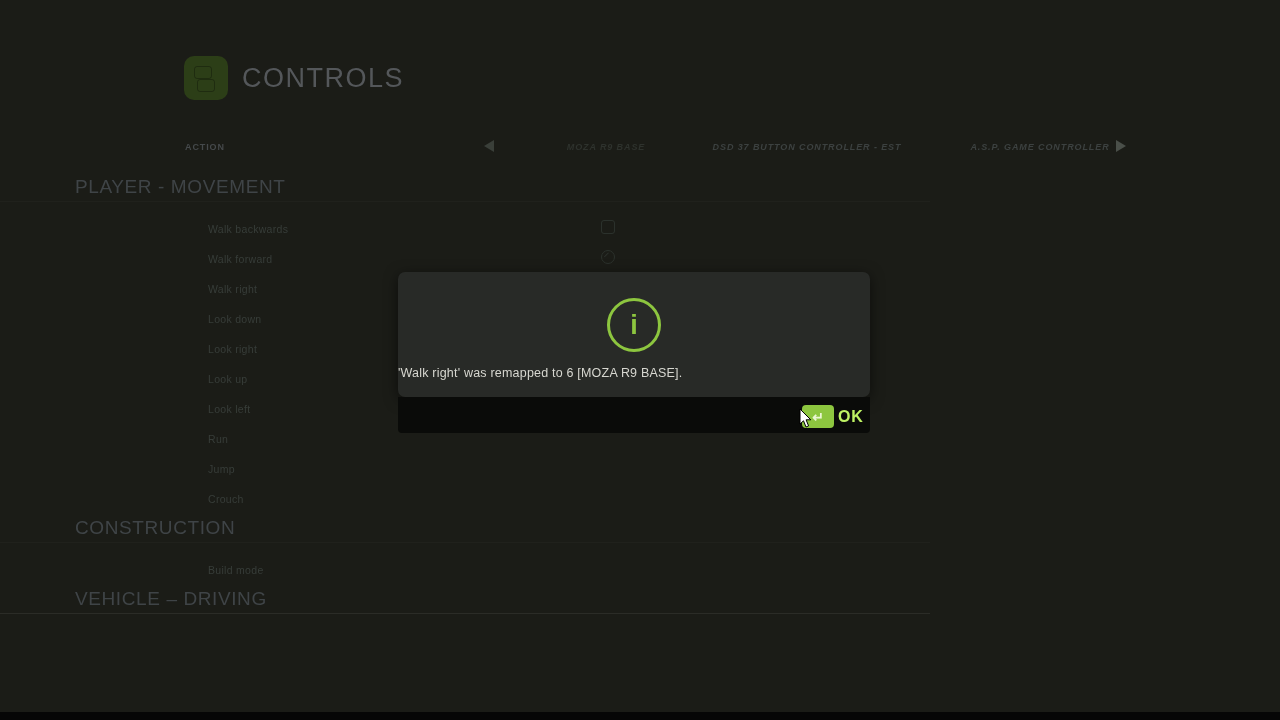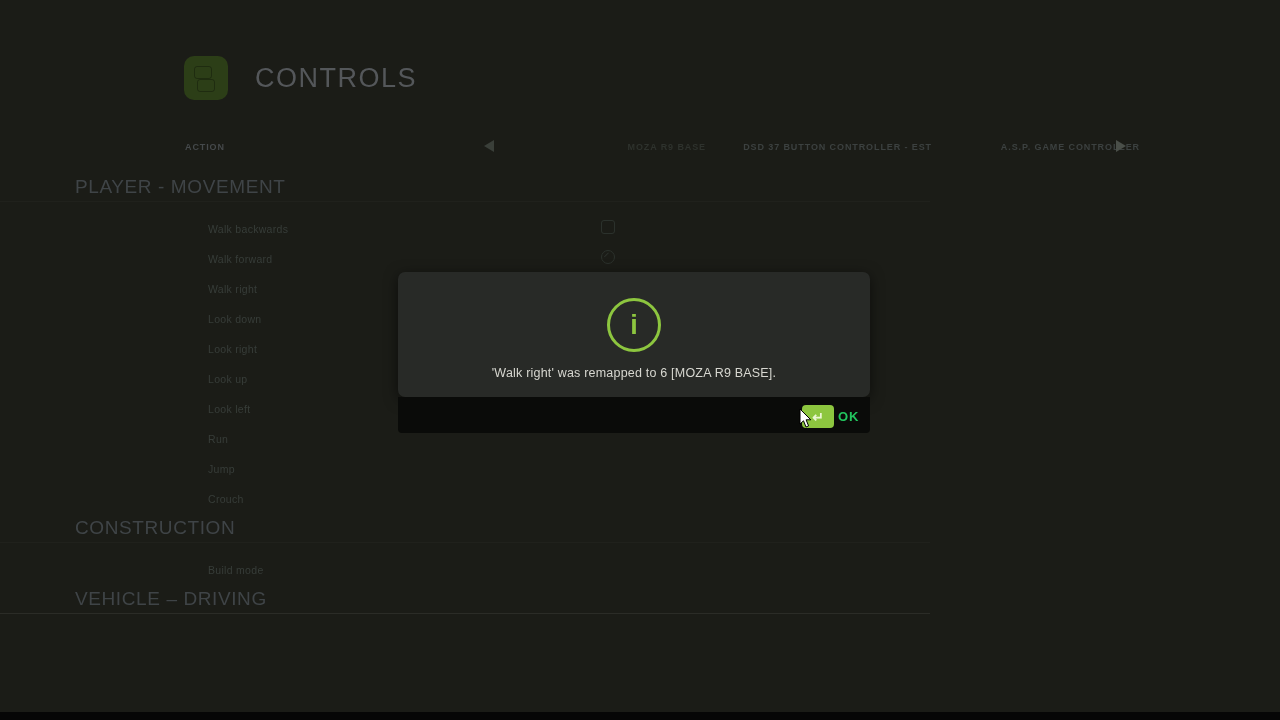--- a/index.html
+++ b/index.html
@@ -4,38 +4,38 @@
 <style>
   html,body{margin:0;padding:0;}
   body{
     width:1280px;height:720px;position:relative;overflow:hidden;
     background:#1b1c17;
     font-family:"Liberation Sans", sans-serif;
     -webkit-font-smoothing:antialiased;
   }
   
   .screen{position:absolute;inset:0;}
-  .app-header{position:absolute;left:184px;top:56px;display:flex;align-items:center;gap:13px;}
+  .app-header{position:absolute;left:184px;top:56px;display:flex;align-items:center;}
   .app-tile{
     width:44px;height:44px;border-radius:10px;background:#2c3e17;
     position:relative;flex:0 0 auto;
   }
   .app-tile .key{
     position:absolute;border:1px solid rgba(0,0,0,0.35);border-radius:3px;
     width:16px;height:11px;opacity:.8;
   }
   .app-tile .key.k1{left:10px;top:10px;}
   .app-tile .key.k2{left:13px;top:23px;}
   .app-title{
     margin-left:14px;font-size:27px;color:#54575a;letter-spacing:1.5px;
   }
   
   .col-header{position:absolute;left:0;top:139px;width:100%;height:18px;font-size:9px;font-weight:bold;letter-spacing:.9px;color:#45494b;}
   .action-col-label{position:absolute;left:185px;top:3px;}
-  .device{position:absolute;top:3px;text-align:right;white-space:nowrap;}
+  .device{position:absolute;top:3px;text-align:center;white-space:nowrap;font-style:italic;}
   .device.d0{left:506px;width:200px;color:#2e322d;}
   .device.d1{left:682px;width:250px;color:#3c4140;}
   .device.d2{left:940px;width:200px;color:#3c4140;}
   .arrow{position:absolute;top:1px;width:0;height:0;border-top:6px solid transparent;border-bottom:6px solid transparent;}
   .arrow.left{left:484px;border-right:10px solid #3a3f39;}
   .arrow.right{left:1116px;border-left:10px solid #4a4f49;}
   
   .sections{position:absolute;left:0;top:172px;width:1280px;}
   .section-title{
     height:30px;line-height:30px;margin-bottom:11px;padding-left:75px;
@@ -63,36 +63,36 @@
     background:#282a27;border-radius:7px;
     box-shadow:0 3px 14px rgba(0,0,0,0.55);
   }
   .info-circle{
     position:absolute;left:50%;top:26px;transform:translateX(-50%);
     width:48px;height:48px;border:3px solid #8dc63f;border-radius:50%;
     display:flex;align-items:center;justify-content:center;
   }
   .info-glyph{color:#8dc63f;font-size:27px;font-weight:bold;line-height:1;font-family:"Liberation Sans",sans-serif;}
   .dialog-message{
-    position:absolute;left:0;right:0;top:94px;text-align:center;
+    position:absolute;left:0;right:0;top:94px;
     font-size:12.5px;color:#d7d7d0;letter-spacing:.2px;
   }
   .dialog-bar{
     position:absolute;left:398px;top:397px;width:472px;height:36px;
     background:#0a0b09;border-radius:0 0 4px 4px;
   }
   .ok-button{
     position:absolute;left:404px;top:8px;width:32px;height:23px;
     background:#8dc63f;border-radius:4px;border:0;
     display:flex;align-items:center;justify-content:center;cursor:pointer;
   }
   .enter-glyph{color:#eaf6d2;font-size:14px;line-height:1;font-weight:bold;}
   .ok-label{
     position:absolute;left:440px;top:8px;height:23px;line-height:23px;
-    font-size:13px;font-weight:bold;letter-spacing:.8px;color:#22c55e;
+    font-size:16px;font-weight:bold;letter-spacing:.8px;color:#bef264;
   }
   
   .cursor{position:absolute;left:799px;top:409px;width:14px;height:20px;pointer-events:none;}
   
   .letterbox-bottom{position:absolute;left:0;bottom:0;width:100%;height:8px;background:#060606;}
 </style>
 </head>
 <body>
 
 <div class="screen">

